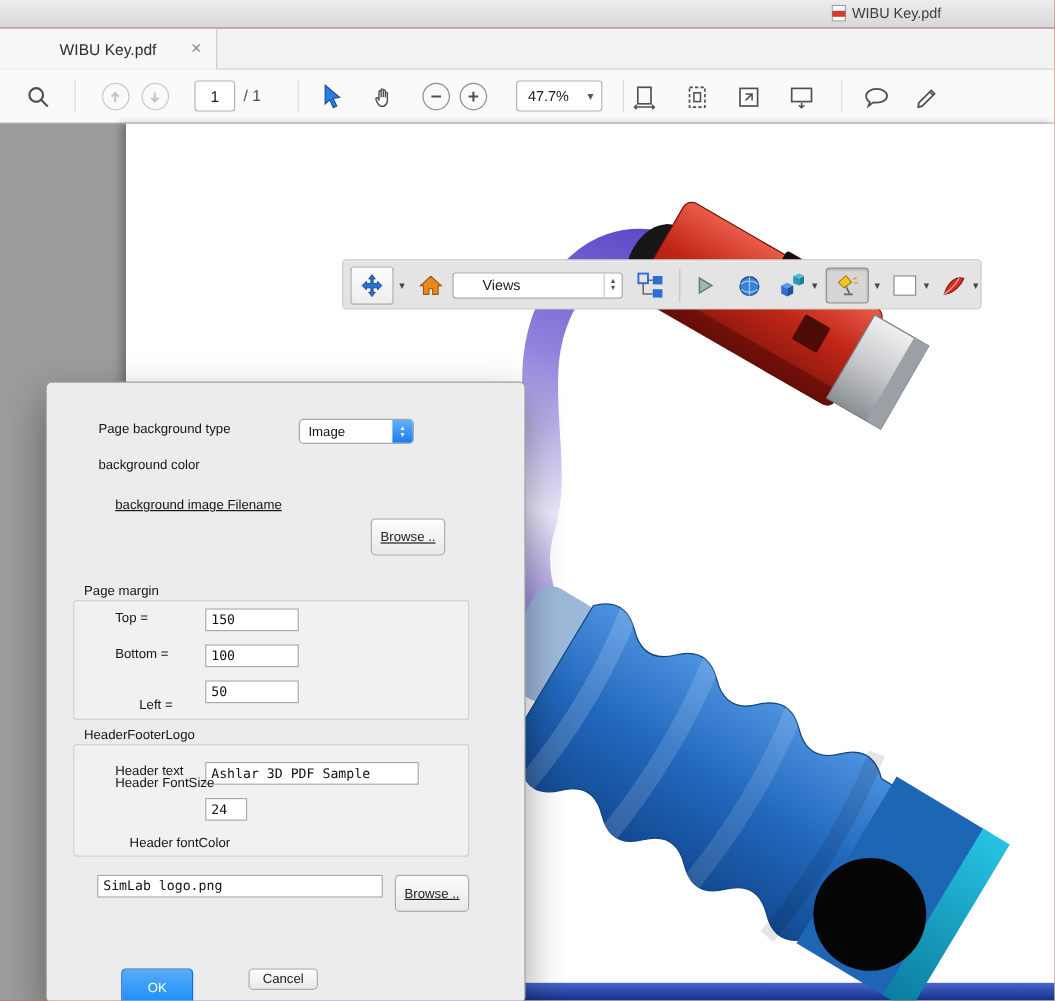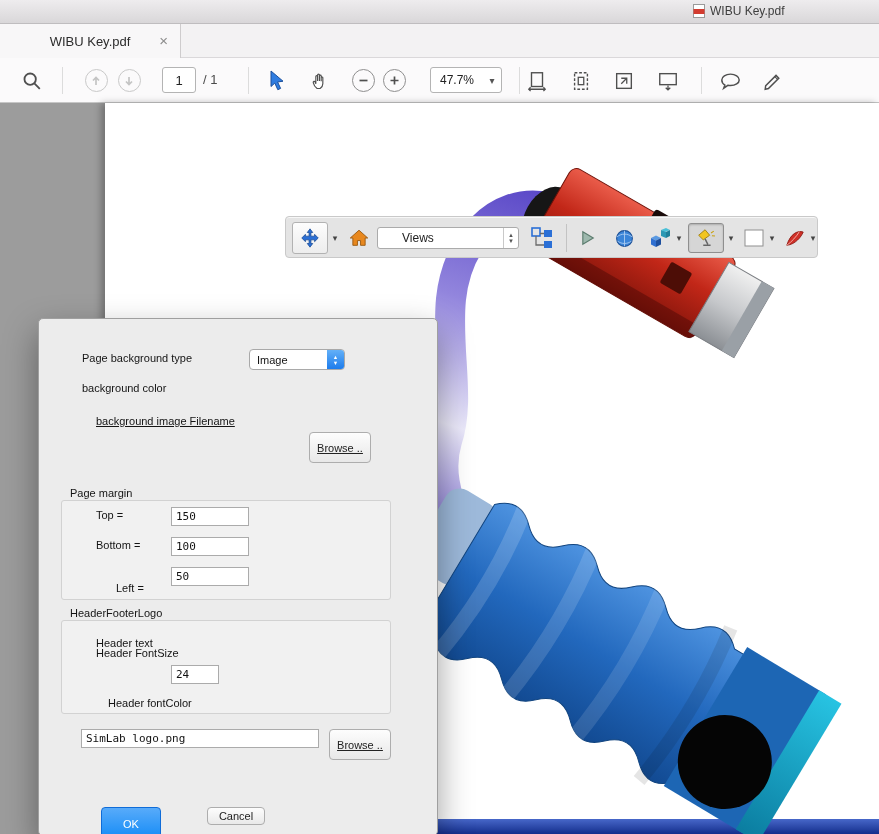--- a/index.html
+++ b/index.html
@@ -394,22 +394,23 @@
       <div class="lbl" style="left:30px;top:190px;">Top =</div>
       <input class="txt" style="left: 132px; top: 188px; width: 78px;" value="150">
       <div class="lbl" style="left:30px;top:220px;">Bottom =</div>
       <input class="txt" style="left: 132px; top: 218px; width: 78px;" value="100">
       <div class="lbl" style="left:30px;top:263px;margin-left:20px;">Left =</div>
       <input class="txt" style="left: 132px; top: 248px; width: 78px;" value="50">
 
       <div class="group" style="left:22px;top:301px;width:330px;height:94px;"></div>
       <div class="group-label" style="left:28px;top:288px;">HeaderFooterLogo</div>
       <div class="lbl" style="left:30px;top:318px;">Header text</div>
+      <input class="txt" style="left: 132px; top: 316px; width: 178px;" value="Ashlar 3D PDF Sample">
       <div class="lbl" style="left:30px;top:328px;">Header FontSize</div>
-      <input class="txt" style="left: 132px; top: 346px; width: 48px;" value="24">
+      <input class="txt" style="left: 132px; top: 346px; width: 35px;" value="24">
       <div class="lbl" style="left:30px;top:378px;margin-left:12px;">Header fontColor</div>
 
       <input class="txt" style="left: 42px; top: 410px; width: 238px;" value="SimLab logo.png">
       <div class="dbtn" style="left:290px;top:410px;width:62px;">Browse ..</div>
 
       <div class="okbtn">OK</div>
       <div class="cancelbtn">Cancel</div>
     </div>
   </div>
 </div>

